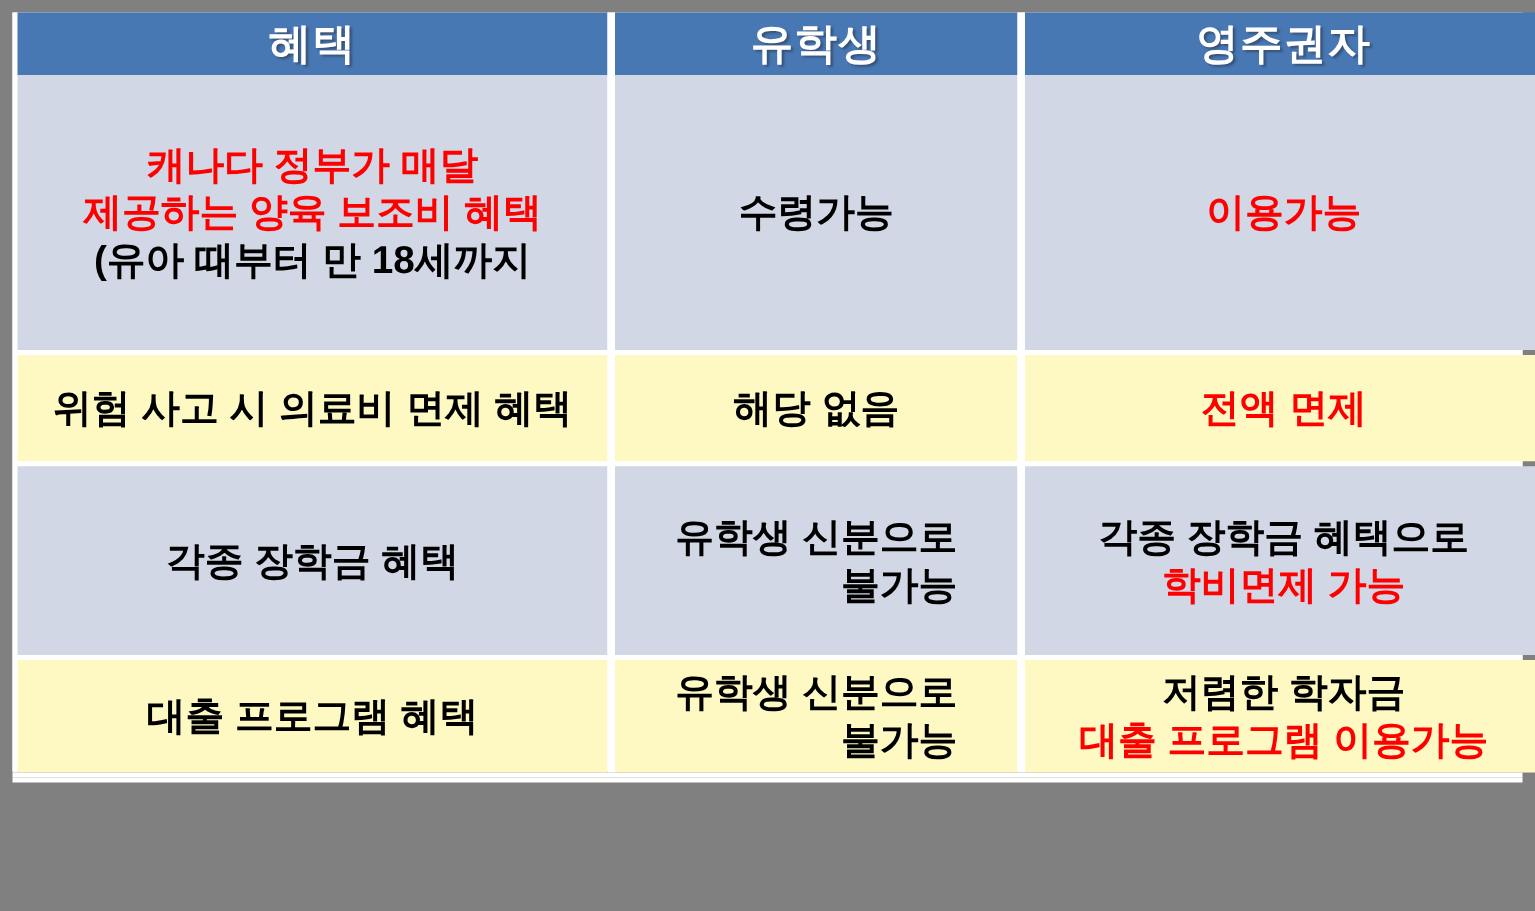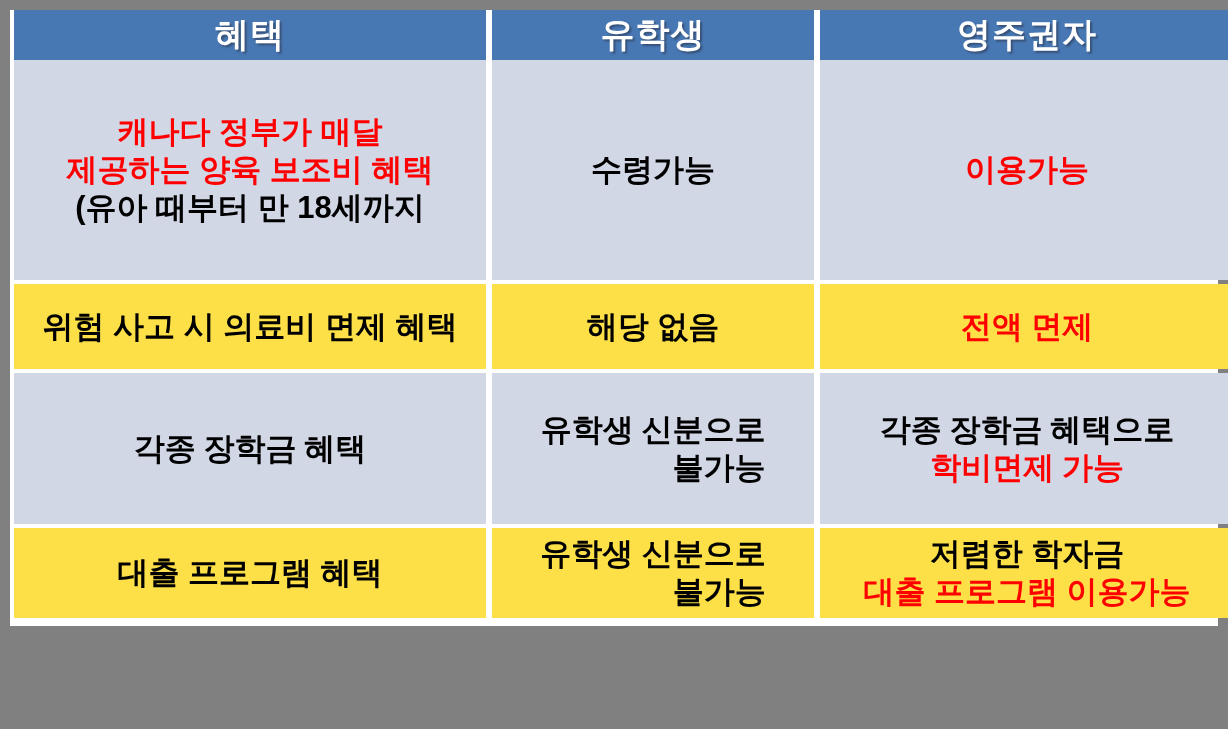--- a/index.html
+++ b/index.html
@@ -59,25 +59,25 @@
     background: #4878b4;
     color: #ffffff;
     font-size: 34px;
     font-weight: bold;
     letter-spacing: 1px;
     text-shadow: 2px 2px 2px rgba(40, 50, 70, 0.55);
   }
 
   
   .band-dark  { background: #d2d7e6; }
-  .band-light { background: #fde047; }
+  .band-light { background: #fef9c3; }
 
   .r1 { height: 220px; }
   .r2 { height: 85px; }
-  .r3 { height: 151px; font-family: Liberation Serif, serif; }
+  .r3 { height: 151px; }
   .r4 { height: 90px; }
   .r5 { height: 81px; }
 
   .cell-text {
     line-height: 1.22;
     font-size: 31px;
     font-weight: bold;
     color: #000000;
   }
   .cell-text .line { display: block; white-space: nowrap; }

